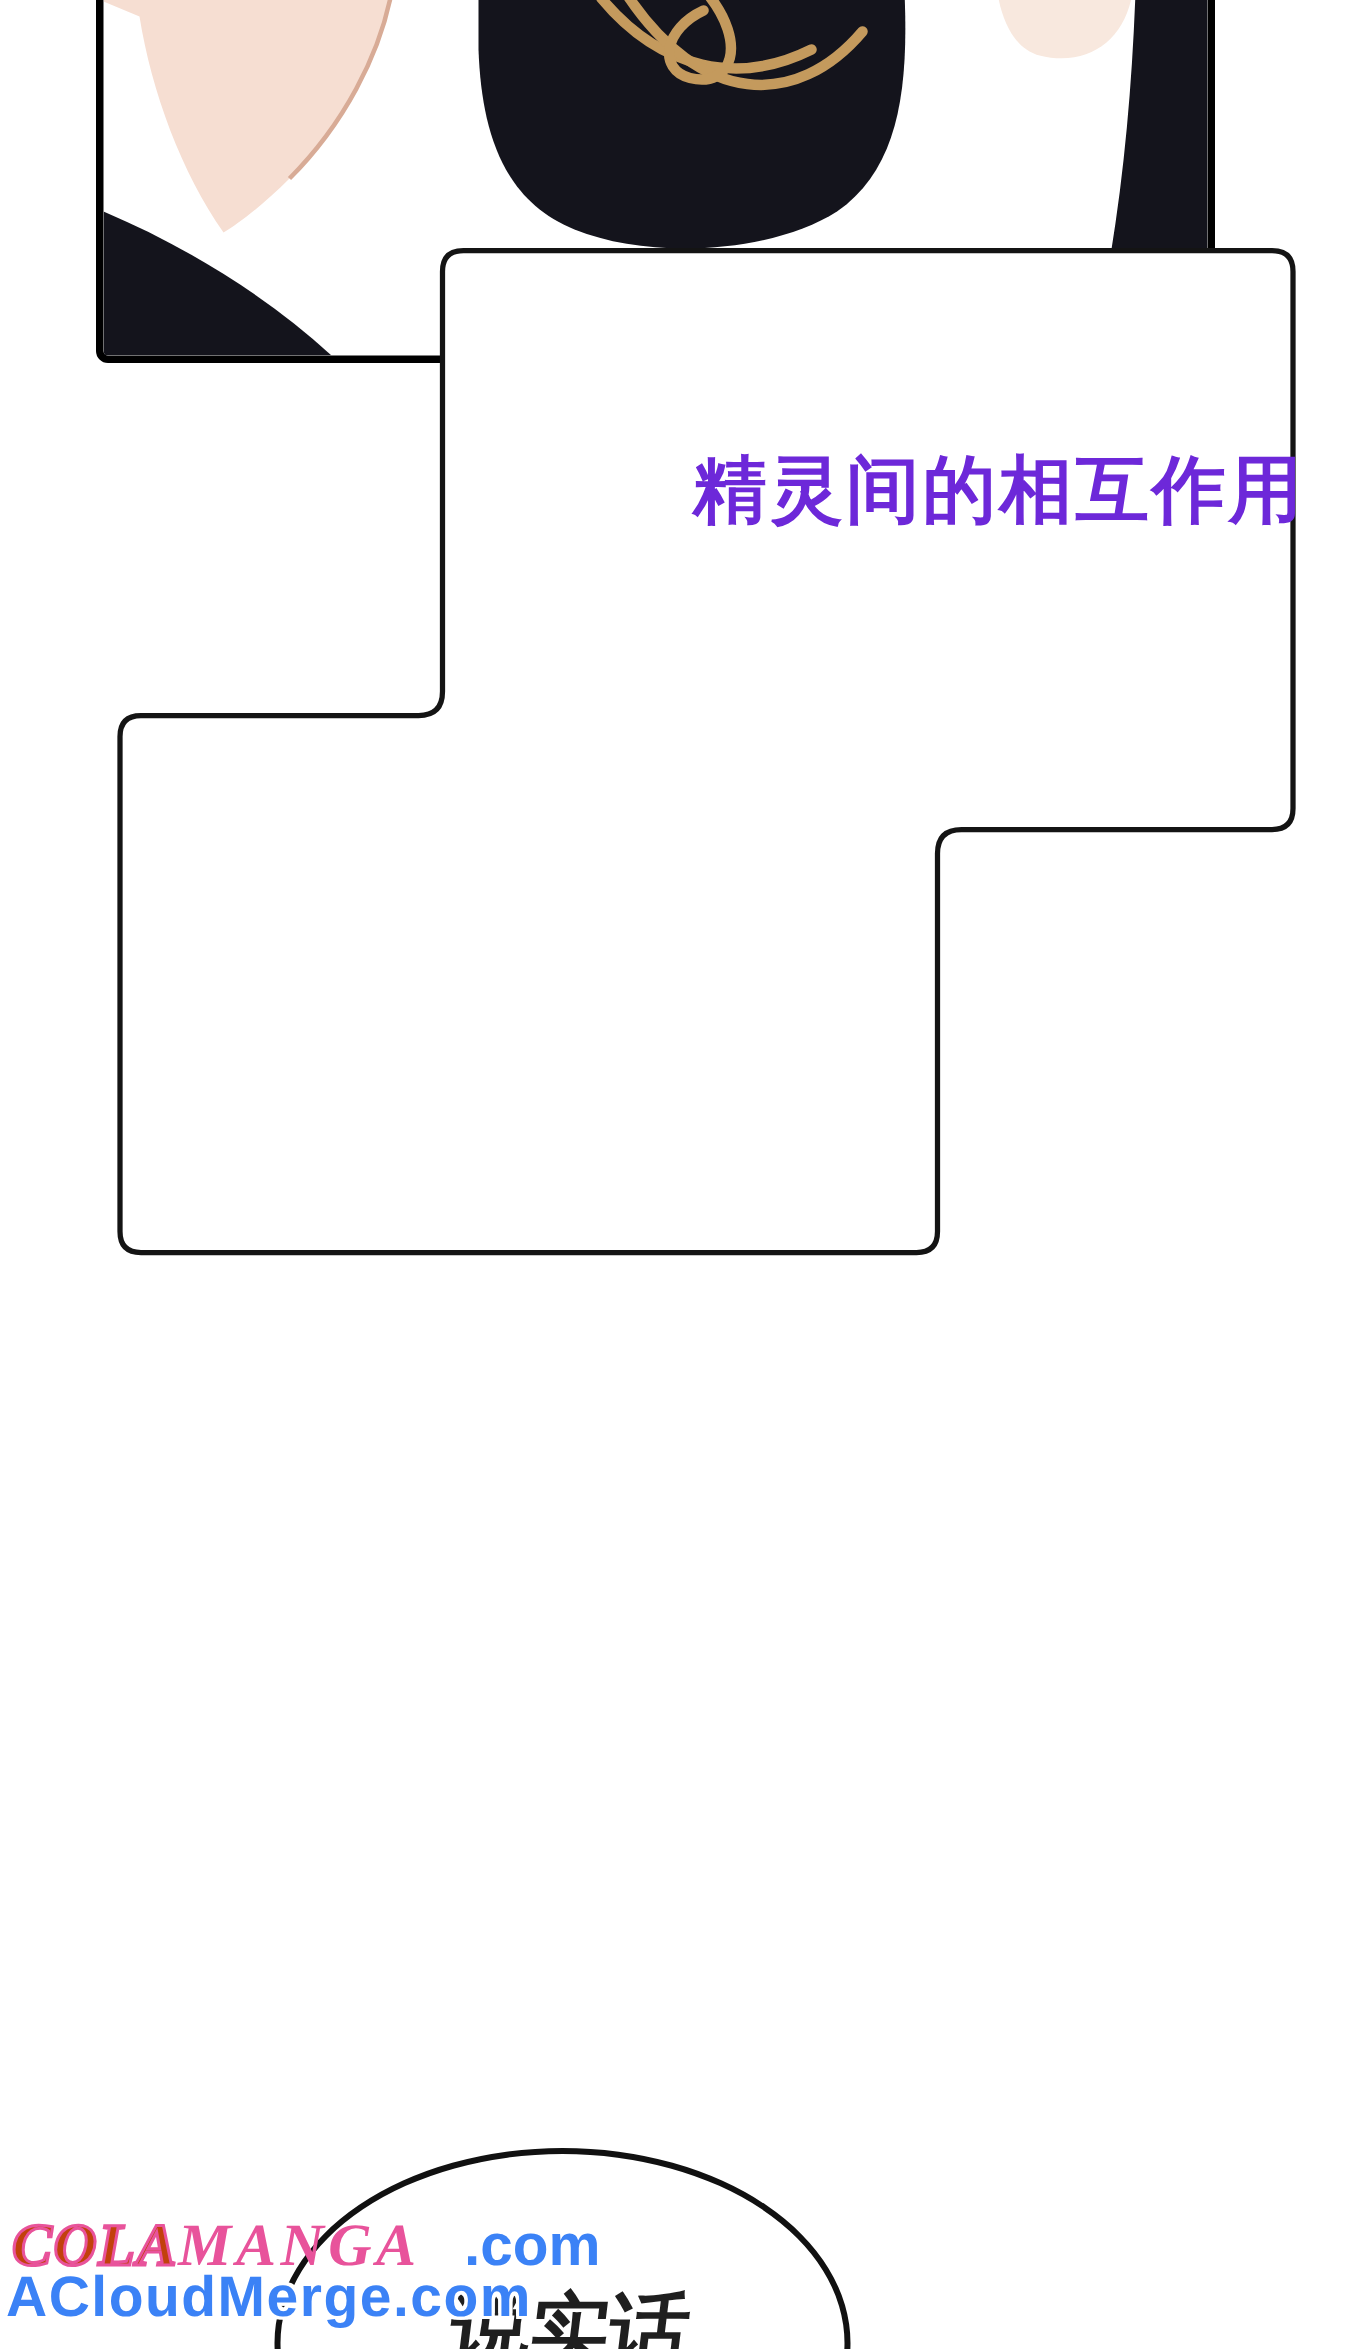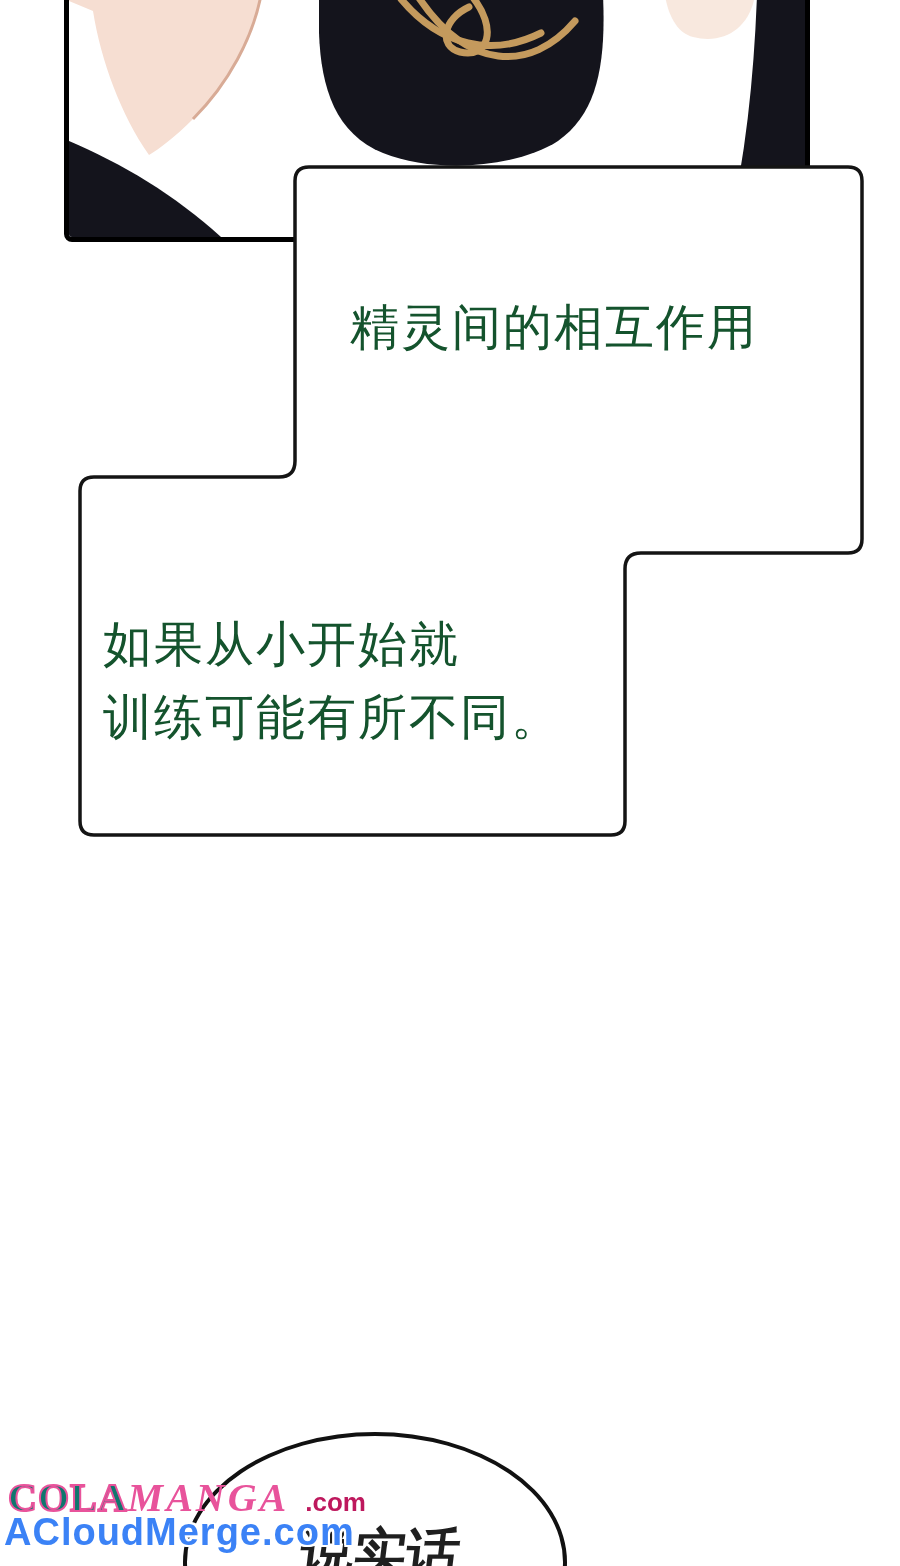--- a/index.html
+++ b/index.html
@@ -34,23 +34,23 @@
   .bubble-union-svg {
     position: absolute;
     left: 0; top: 0;
     z-index: 2;
     pointer-events: none;
   }
 
   .speech {
     position: absolute;
     z-index: 3;
-    color: #14532d;
-    font-weight: 400;
-    text-align: left;
+    color: #6d28d9;
+    font-weight: 700;
+    text-align: right;
     letter-spacing: 2px;
   }
   .speech .line { white-space: nowrap; }
   #text1 { left: 350px; top: 290px; width: 520px; font-size: 49px; line-height: 74px; }
   #text2 { left: 103px; top: 608px; width: 520px; font-size: 49px; line-height: 73px; }
 
   
   .bubble-bottom {
     position: absolute;
     left: 183px;
@@ -81,38 +81,39 @@
     position: absolute;
     left: 8px;
     top: 1477px;
     z-index: 4;
     white-space: nowrap;
     font-size: 40px;
     line-height: 40px;
   }
   .wm-cola {
     font-family: "Liberation Serif", serif;
+    font-style: italic;
     font-weight: 700;
-    color: #0f766e;
+    color: #c2410c;
     -webkit-text-stroke: 2px #e8539b;
     letter-spacing: 1px;
   }
   .wm-manga {
     font-family: "Liberation Serif", serif;
     font-style: italic;
     font-weight: 700;
     color: #e8539b;
     letter-spacing: 3px;
     margin-top: 24px;
   }
   .wm-dotcom {
-    color: #be185d;
+    color: #3b82f6;
     font-weight: 800;
-    font-size: 26px;
-    margin-left: 16px;
+    font-size: 39px;
+    margin-left: 29px;
   }
   .wm-acloudmerge {
     position: absolute;
     left: 4px;
     top: 1511px;
     z-index: 4;
     font-size: 38px;
     font-weight: 800;
     letter-spacing: 1px;
     color: #3b82f6;
@@ -155,24 +156,20 @@
     <path d="M309,167 L848,167 Q862,167 862,181 L862,539 Q862,553 848,553
              L641,553 Q625,553 625,569 L625,821 Q625,835 611,835
              L94,835 Q80,835 80,821 L80,491 Q80,477 94,477
              L279,477 Q295,477 295,461 L295,181 Q295,167 309,167 Z" fill="#ffffff" stroke="#141414" stroke-width="3.5"></path>
   </svg>
 
   <div class="speech" id="text1">
     <div class="line">精灵间的相互作用</div>
   </div>
 
-  <div class="speech" id="text2">
-    <div class="line">如果从小开始就</div>
-    <div class="line">训练可能有所不同。</div>
-  </div>
 
   <div class="bubble-bottom"></div>
   <div id="text3">说实话</div>
 
   <div class="wm-colamanga">
     <span class="wm-cola">COLA</span><span class="wm-manga">MANGA</span><span class="wm-dotcom">.com</span>
   </div>
   <div class="wm-acloudmerge">ACloudMerge.com</div>
 
 </div>

